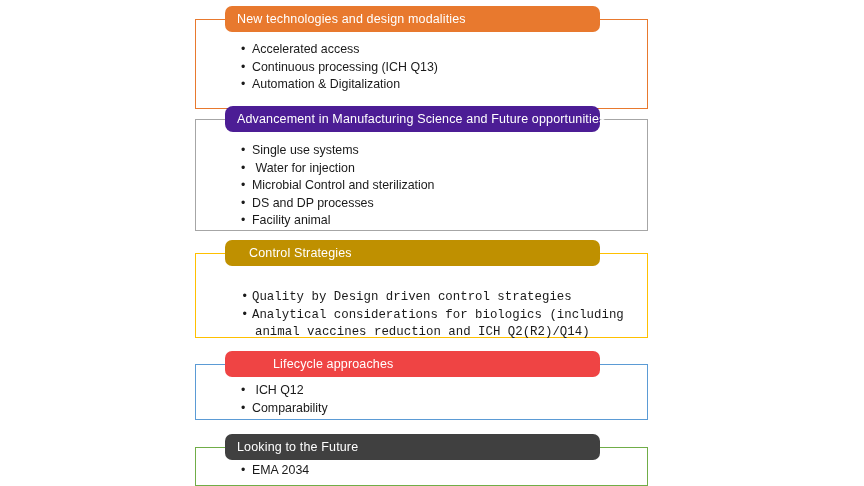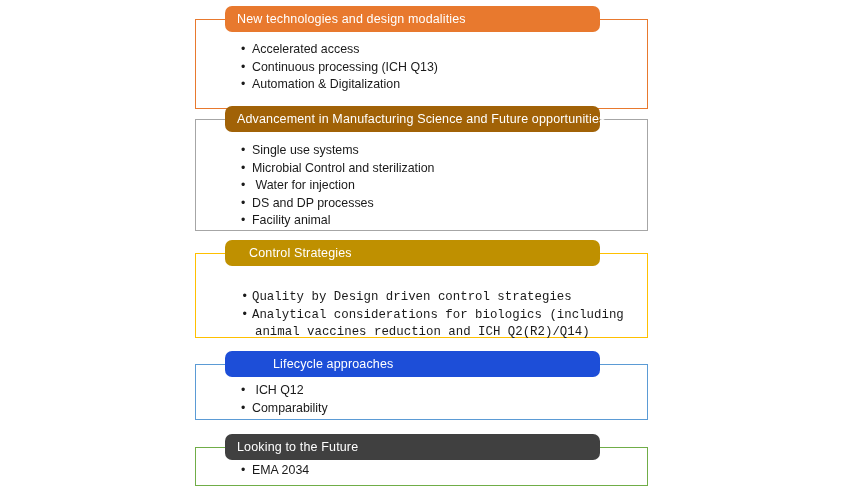--- a/index.html
+++ b/index.html
@@ -104,31 +104,31 @@
   }
 
   
   .p1 { top: 19px;  height: 90px; }
   .p1 .panel-box    { border-color: #E8792E; }
   .p1 .panel-header { background: #E8792E; }
   .p1 .panel-body   { padding-top: 22px; }
 
   .p2 { top: 119px; height: 112px; }
   .p2 .panel-box    { border-color: #A6A6A6; }
-  .p2 .panel-header { background: #a16207; }
+  .p2 .panel-header { background: #4c1d95; border-radius: 8px; }
   .p2 .panel-body   { padding-top: 23px; }
 
   .p3 { top: 253px; height: 85px; }
   .p3 .panel-box    { border-color: #FFC000; }
   .p3 .panel-header { background: #BF9000; padding-left: 24px; }
   .p3 .panel-body   { padding-top: 36px; font-family: Liberation Mono, monospace; }
 
   .p4 { top: 364px; height: 56px; }
   .p4 .panel-box    { border-color: #5B9BD5; }
-  .p4 .panel-header { background: #1d4ed8; padding-left: 48px; }
+  .p4 .panel-header { background: #ef4444; padding-left: 48px; }
   .p4 .panel-body   { padding-top: 18px; }
 
   .p5 { top: 447px; height: 39px; }
   .p5 .panel-box    { border-color: #70AD47; }
   .p5 .panel-header { background: #404040; }
   .p5 .panel-body   { padding-top: 15px; }
 </style>
 </head>
 <body>
 
@@ -146,22 +146,22 @@
     <div class="panel-header">
       <span class="panel-header-label">New technologies and design modalities</span>
     </div>
   </section>
 
   <section class="panel p2">
     <div class="panel-box"></div>
     <div class="panel-body">
       <ul class="bullets">
         <li>Single use systems</li>
+        <li> Water for injection</li>
         <li>Microbial Control and sterilization</li>
-        <li> Water for injection</li>
         <li>DS and DP processes</li>
         <li>Facility animal</li>
       </ul>
     </div>
     <div class="panel-header">
       <span class="panel-header-label">Advancement in Manufacturing Science and Future opportunities</span>
     </div>
   </section>
 
   <section class="panel p3">

